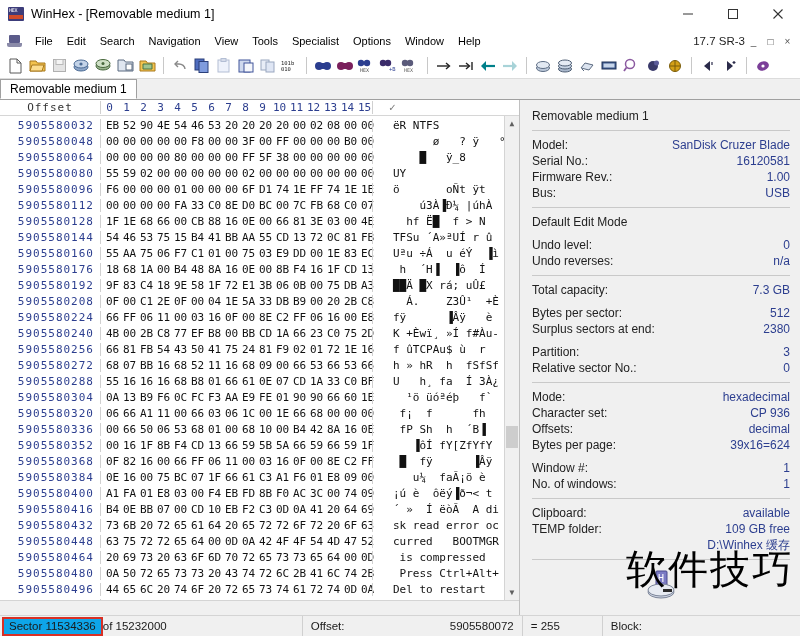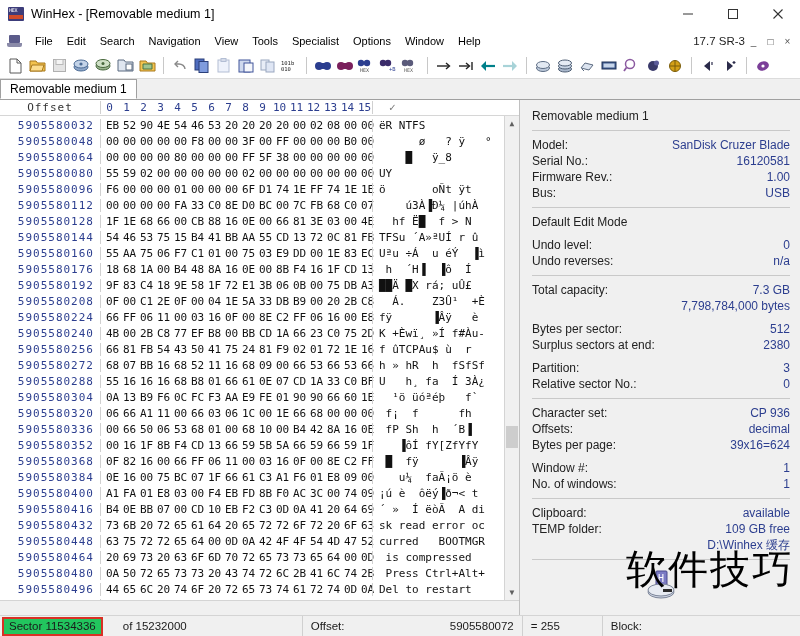--- a/index.html
+++ b/index.html
@@ -153,21 +153,21 @@
   .col-hex {
     width: 272px; flex: 0 0 272px; position: relative;
     border-left: 1px solid #d0d0d0;
     display: flex;
   }
   .hexhead .col-hex span {
     display: inline-block; text-align: center;
   }
   .hgap { width: 5px; }
   .col-ascii {
-    flex: 1 1 auto; position: relative; padding-left: 6px;
+    flex: 1 1 auto; position: relative; padding-left: 20px;
     border-left: 1px solid #d0d0d0;
     white-space: pre;
     overflow: hidden;
   }
   .hexhead .col-ascii { color:#777; padding-left: 16px;}
   .hexbody {
     flex: 1 1 auto; overflow: hidden; position: relative;
     font-family: "DejaVu Sans Mono", monospace;
     font-size: 11px;
   }
@@ -229,30 +229,30 @@
   .statusbar {
     height: 21px; flex: 0 0 auto;
     background: #f0f0f0;
     display: flex; align-items: center;
     font-size: 11.5px; color: #1a1a1a;
     border-top: 1px solid #d4d4d4;
   }
   .sb-sector {
     border: 2px solid #d93025;
     height: 19px; display: flex; align-items: center;
-    padding: 0 5px; margin-left: 2px; background: #22c55e;
+    padding: 0 5px; margin-left: 2px; background: #0ea5e9;
     white-space: nowrap;
   }
   .sb-cell {
     height: 21px; display: flex; align-items: center;
     padding: 0 8px; white-space: nowrap;
     border-right: 1px solid #d0d0d0;
   }
   .sb-cell.noborder { border-right: none; }
-  .sb-of { padding-left: 20px; padding-right: 0; }
+  .sb-of { padding-left: 0; padding-right: 0; }
 </style>
 </head>
 <body>
 
 <div class="app">
 
   <div class="titlebar">
     <div class="app-icon"></div>
     <div class="title-text">WinHex - [Removable medium 1]</div>
     <div class="spacer"></div>
@@ -1435,43 +1435,43 @@
           </div>
           <div class="inforow">
             <span class="k">Undo reverses:</span>
             <span class="v">n/a</span>
           </div>
           <div class="hr"></div>
           <div class="inforow">
             <span class="k">Total capacity:</span>
             <span class="v">7.3 GB</span>
           </div>
-          <div class="inforow">
-            <span class="k"></span>
-            <span class="v">7,798,784,000 bytes</span>
-          </div>
           <div class="inforow" style="height: 7px;"></div>
           <div class="inforow">
             <span class="k">Bytes per sector:</span>
             <span class="v">512</span>
           </div>
           <div class="inforow">
             <span class="k">Surplus sectors at end:</span>
             <span class="v">2380</span>
           </div>
           <div class="inforow" style="height: 7px;"></div>
           <div class="inforow">
             <span class="k">Partition:</span>
             <span class="v">3</span>
           </div>
           <div class="inforow">
             <span class="k">Relative sector No.:</span>
             <span class="v">0</span>
           </div>
           <div class="hr"></div>
+          <div class="inforow">
+            <span class="k">Mode:</span>
+            <span class="v">hexadecimal</span>
+          </div>
           <div class="inforow">
             <span class="k">Character set:</span>
             <span class="v">CP 936</span>
           </div>
           <div class="inforow">
             <span class="k">Offsets:</span>
             <span class="v">decimal</span>
           </div>
           <div class="inforow">
             <span class="k">Bytes per page:</span>

